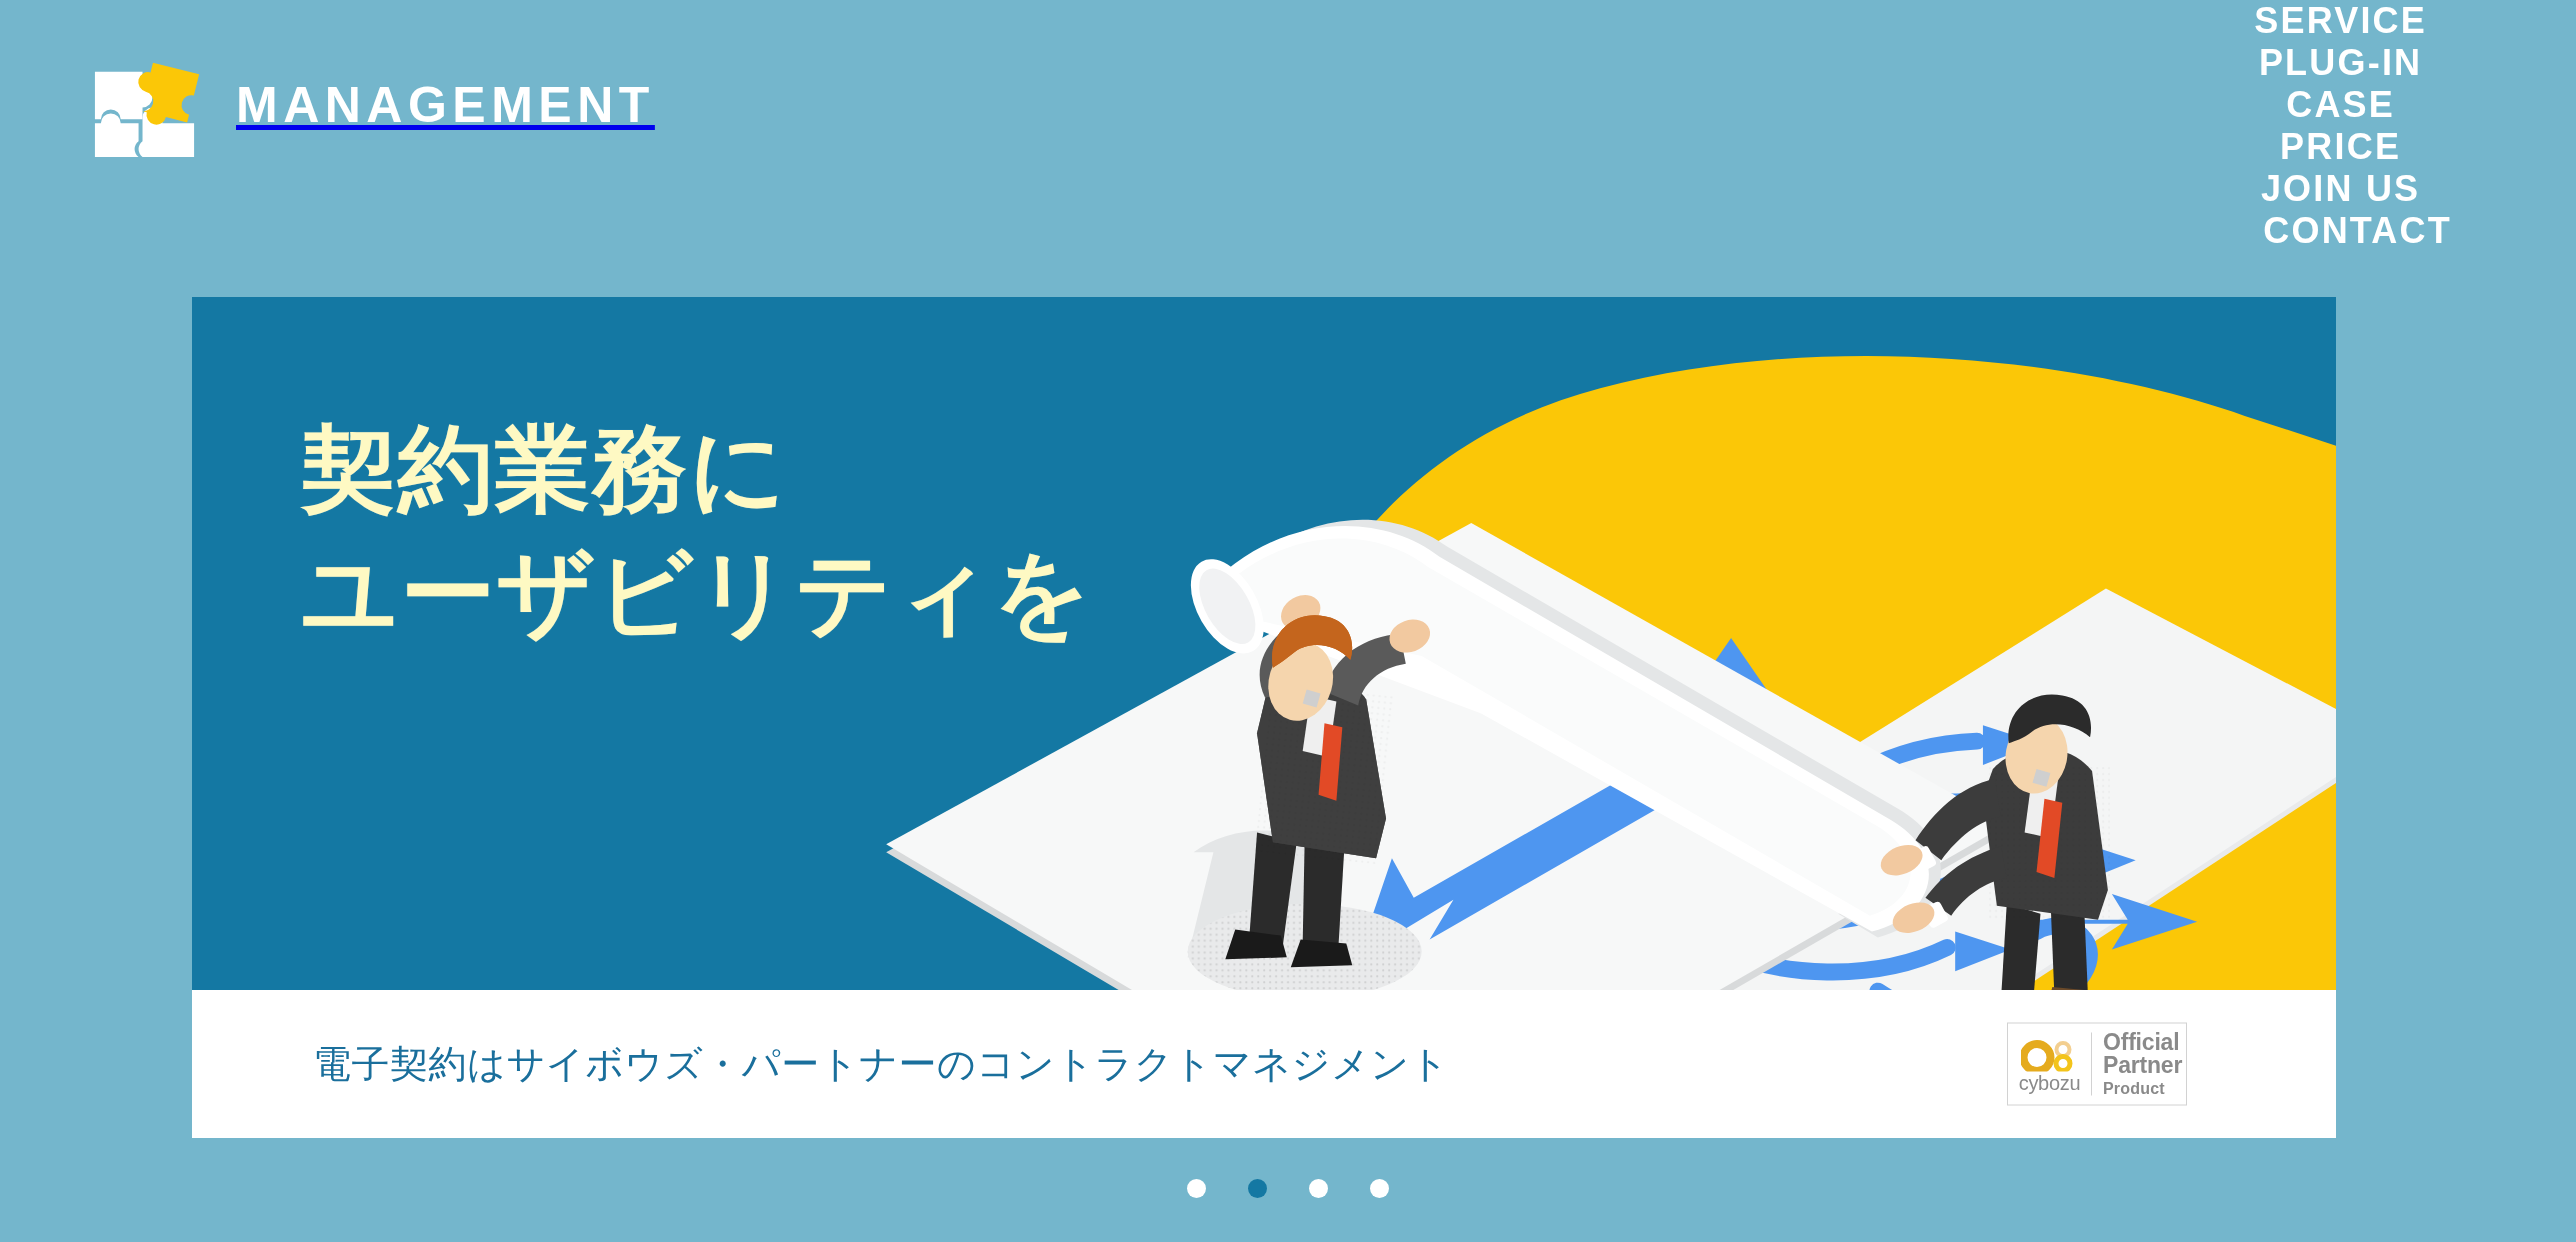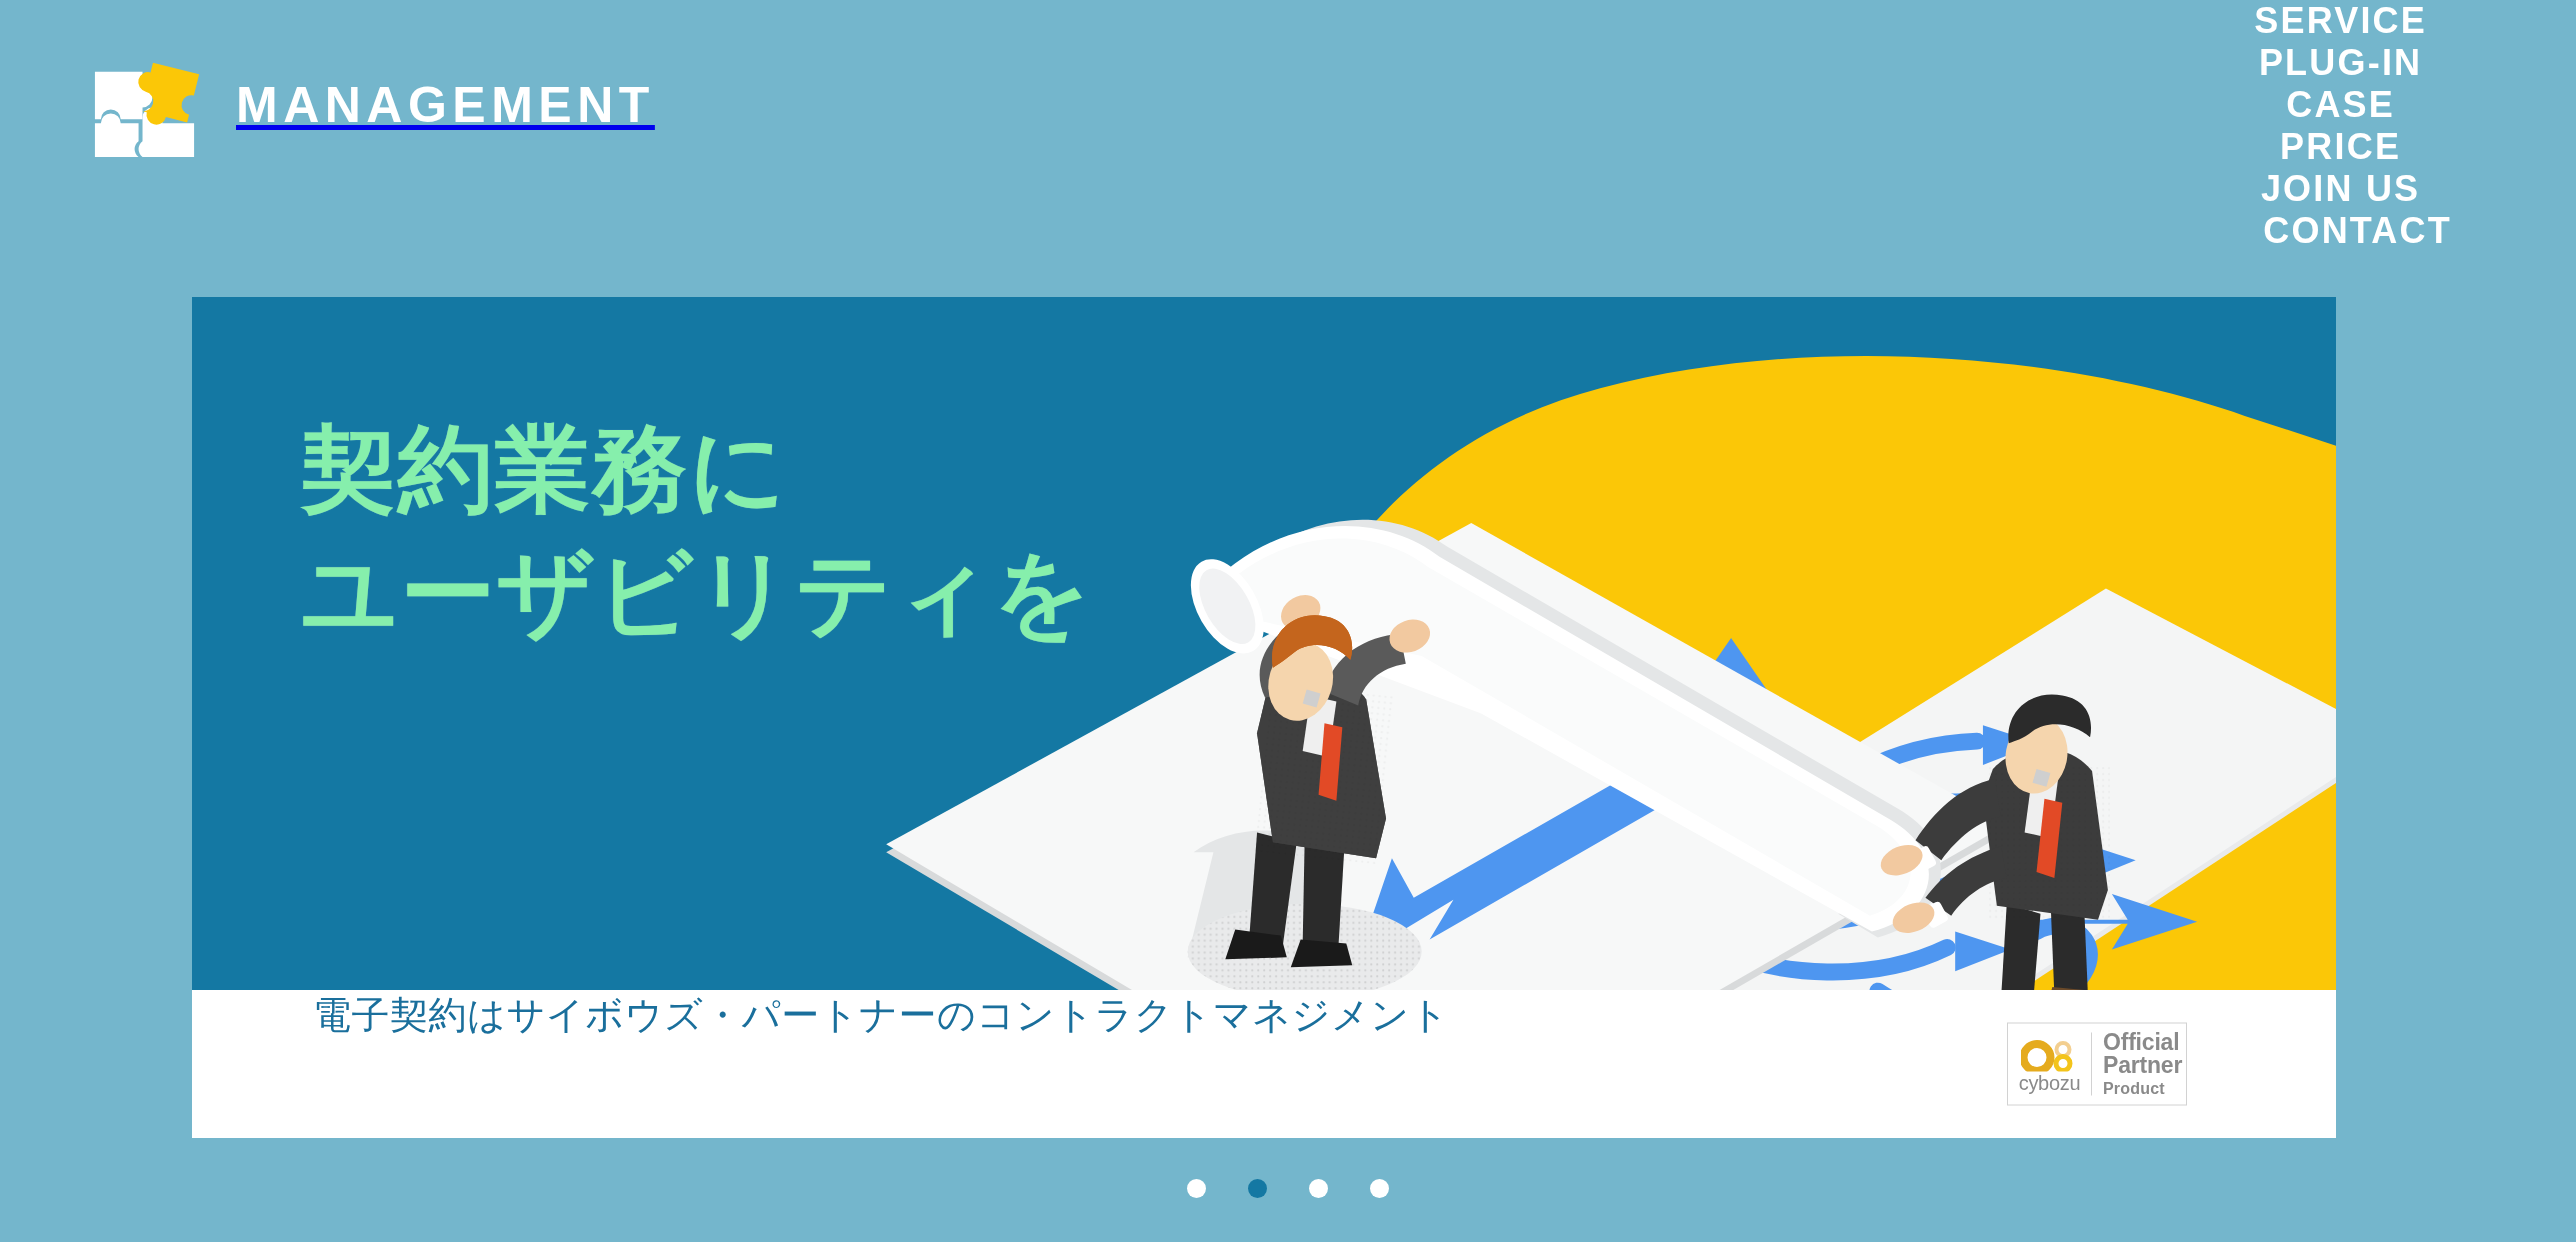--- a/index.html
+++ b/index.html
@@ -59,35 +59,35 @@
   }
   .hero-visual {
     position:absolute; left:0; top:0; width:2144px; height:693px;
     overflow:hidden; background:#1478a3;
   }
   .hero-copy {
     position:absolute; left:109px; top:111px;
     z-index:6;
   }
   .hero-line {
-    color:#86efac;
+    color:#fef9c3;
     font-family:"DejaVu Sans", sans-serif;
     font-weight:700;
     font-size:95px;
     line-height:1.30;
     letter-spacing:2px;
     white-space:nowrap;
     text-shadow:0 0 1px rgba(255,255,255,.35);
   }
 
   .hero-caption {
     position:absolute; left:0; bottom:0;
     width:2144px; height:148px;
     background:#ffffff;
-    display:flex; 
+    display:flex; align-items:center;
   }
   .caption-text {
     margin-left:121px;
     color:#1a6f9c;
     font-family:"DejaVu Sans", sans-serif;
     font-size:38px;
     letter-spacing:0.5px;
     white-space:nowrap;
   }
 

